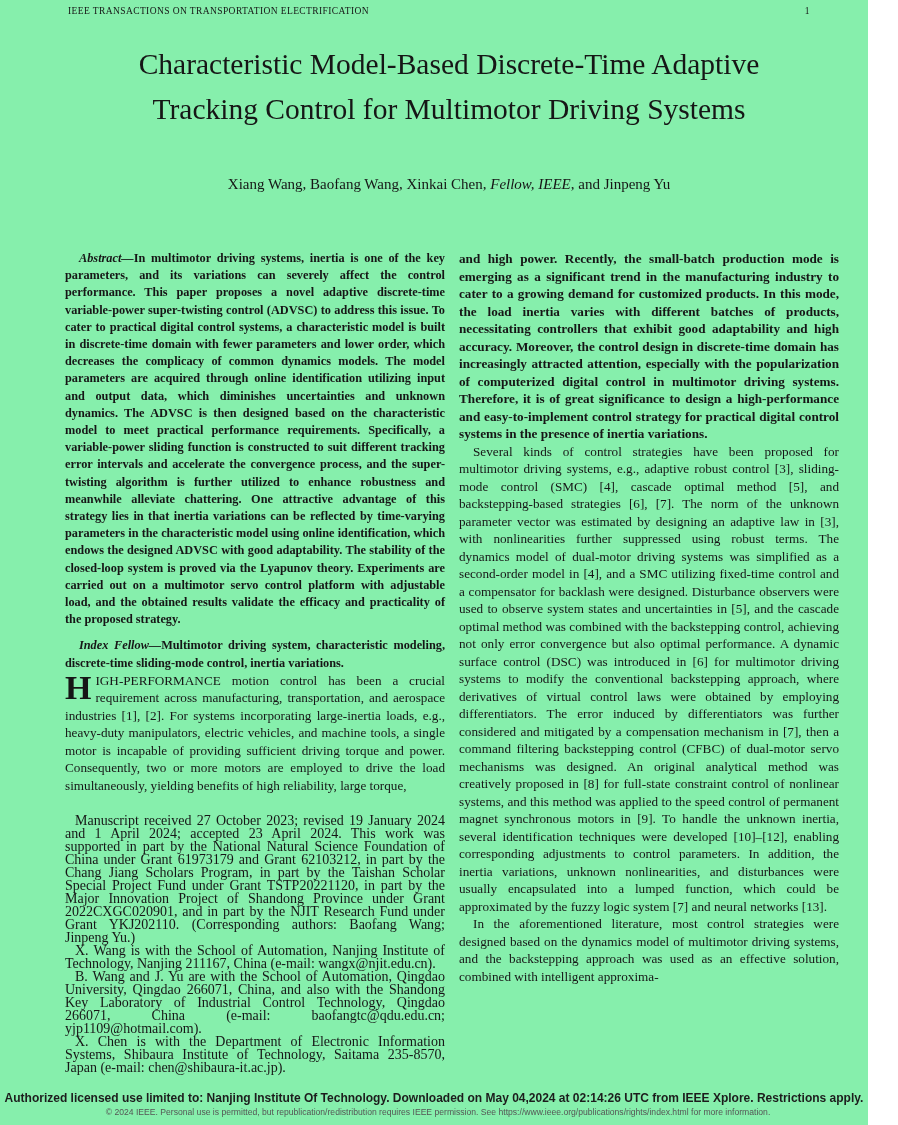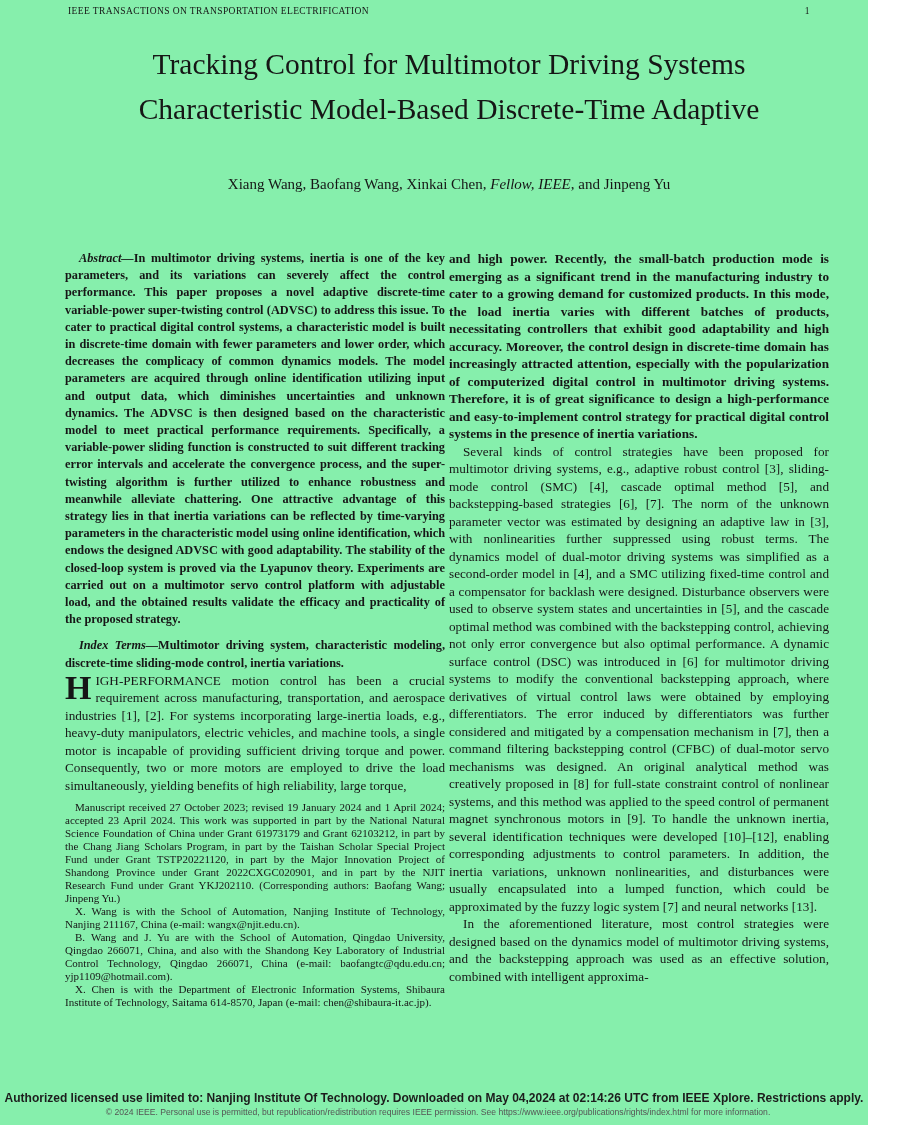--- a/index.html
+++ b/index.html
@@ -4,70 +4,70 @@
 <style>
   html,body{margin:0;padding:0;background:#ffffff;}
   .page{position:relative;width:868px;height:1125px;background:#86efac;
         font-family:"Liberation Serif","DejaVu Serif",serif;color:#161616;overflow:hidden;}
   .running-head{position:absolute;top:6px;left:68px;right:58px;display:flex;
         justify-content:space-between;font-size:9.5px;letter-spacing:0.4px;}
   .title{position:absolute;top:42px;left:49px;width:800px;margin:0;font-weight:normal;
         text-align:center;font-size:29.5px;line-height:45px;}
   .title-line{display:block;}
   .authors{position:absolute;top:176px;left:49px;width:800px;text-align:center;font-size:15px;}
-  .columns{position:absolute;top:250px;left:65px;width:774px;height:838px;display:flex;gap:4px;overflow:hidden;}
+  .columns{position:absolute;top:250px;left:65px;width:774px;height:838px;display:flex;gap:14px;overflow:hidden;}
   .col{width:380px;text-align:justify;font-size:13.2px;line-height:17.5px;}
   .col p{margin:0;text-indent:14px;}
   .abstract,.index-terms{font-weight:bold;font-size:12.3px;line-height:17.2px;}
   .index-terms{margin-top:9px !important;}
   .lead{font-style:italic;}
   .section-heading{margin:15px 0 8px;text-align:center;font-weight:normal;font-size:14px;
         font-variant:small-caps;letter-spacing:0.8px;}
   .first-par{text-indent:0 !important;}
   .dropcap{float:left;font-size:34px;line-height:28px;font-weight:bold;margin:2px 4px 0 0;}
   .no-indent{text-indent:0 !important;font-weight:bold;}
-  .footnotes{margin-top:7px;font-size:11px;line-height:13px;}
+  .footnotes{margin-top:20px;font-size:14px;line-height:13px;}
   .footnotes p{text-indent:10px;}
   .page-footer{position:absolute;left:0;right:0;bottom:8px;text-align:center;
         font-family:"Liberation Sans","DejaVu Sans",sans-serif;}
   .footer-line1{font-size:12px;font-weight:bold;color:#1c1c1c;}
   .footer-line2{font-size:8.6px;color:#555555;margin-top:2px;padding-left:8px;}
 </style>
 </head>
 <body>
 
 <div class="page">
 
   <header class="running-head">
     <span>IEEE TRANSACTIONS ON TRANSPORTATION ELECTRIFICATION</span>
     <span>1</span>
   </header>
 
   <h1 class="title">
+    <span class="title-line">Characteristic Model-Based Discrete-Time Adaptive</span>
     <span class="title-line">Tracking Control for Multimotor Driving Systems</span>
-    <span class="title-line">Characteristic Model-Based Discrete-Time Adaptive</span>
   </h1>
 
   <div class="authors"><span>Xiang Wang, Baofang Wang, Xinkai Chen, </span><i>Fellow, IEEE</i><span>, and Jinpeng Yu</span></div>
 
   <div class="columns">
 
     <div class="col">
       <p class="abstract"><span class="lead">Abstract—</span><span>In multimotor driving systems, inertia is one of the key parameters, and its variations can severely affect the control performance. This paper proposes a novel adaptive discrete-time variable-power super-twisting control (ADVSC) to address this issue. To cater to practical digital control systems, a characteristic model is built in discrete-time domain with fewer parameters and lower order, which decreases the complicacy of common dynamics models. The model parameters are acquired through online identification utilizing input and output data, which diminishes uncertainties and unknown dynamics. The ADVSC is then designed based on the characteristic model to meet practical performance requirements. Specifically, a variable-power sliding function is constructed to suit different tracking error intervals and accelerate the convergence process, and the super-twisting algorithm is further utilized to enhance robustness and meanwhile alleviate chattering. One attractive advantage of this strategy lies in that inertia variations can be reflected by time-varying parameters in the characteristic model using online identification, which endows the designed ADVSC with good adaptability. The stability of the closed-loop system is proved via the Lyapunov theory. Experiments are carried out on a multimotor servo control platform with adjustable load, and the obtained results validate the efficacy and practicality of the proposed strategy.</span></p>
 
-      <p class="index-terms"><span class="lead">Index Terms—</span><span>Multimotor driving system, characteristic modeling, discrete-time sliding-mode control, inertia variations.</span></p>
+      <p class="index-terms"><span class="lead">Index Fellow—</span><span>Multimotor driving system, characteristic modeling, discrete-time sliding-mode control, inertia variations.</span></p>
 
 
       <p class="body-par first-par"><span class="dropcap">H</span><span>IGH-PERFORMANCE motion control has been a crucial requirement across manufacturing, transportation, and aerospace industries [1], [2]. For systems incorporating large-inertia loads, e.g., heavy-duty manipulators, electric vehicles, and machine tools, a single motor is incapable of providing sufficient driving torque and power. Consequently, two or more motors are employed to drive the load simultaneously, yielding benefits of high reliability, large torque,</span></p>
 
       <div class="footnotes">
         <p>Manuscript received 27 October 2023; revised 19 January 2024 and 1 April 2024; accepted 23 April 2024. This work was supported in part by the National Natural Science Foundation of China under Grant 61973179 and Grant 62103212, in part by the Chang Jiang Scholars Program, in part by the Taishan Scholar Special Project Fund under Grant TSTP20221120, in part by the Major Innovation Project of Shandong Province under Grant 2022CXGC020901, and in part by the NJIT Research Fund under Grant YKJ202110. (Corresponding authors: Baofang Wang; Jinpeng Yu.)</p>
         <p>X. Wang is with the School of Automation, Nanjing Institute of Technology, Nanjing 211167, China (e-mail: wangx@njit.edu.cn).</p>
         <p>B. Wang and J. Yu are with the School of Automation, Qingdao University, Qingdao 266071, China, and also with the Shandong Key Laboratory of Industrial Control Technology, Qingdao 266071, China (e-mail: baofangtc@qdu.edu.cn; yjp1109@hotmail.com).</p>
-        <p>X. Chen is with the Department of Electronic Information Systems, Shibaura Institute of Technology, Saitama 614-8570, Japan (e-mail: chen@shibaura-it.ac.jp).</p>
+        <p>X. Chen is with the Department of Electronic Information Systems, Shibaura Institute of Technology, Saitama 235-8570, Japan (e-mail: chen@shibaura-it.ac.jp).</p>
       </div>
     </div>
 
     <div class="col">
       <p class="body-par no-indent">and high power. Recently, the small-batch production mode is emerging as a significant trend in the manufacturing industry to cater to a growing demand for customized products. In this mode, the load inertia varies with different batches of products, necessitating controllers that exhibit good adaptability and high accuracy. Moreover, the control design in discrete-time domain has increasingly attracted attention, especially with the popularization of computerized digital control in multimotor driving systems. Therefore, it is of great significance to design a high-performance and easy-to-implement control strategy for practical digital control systems in the presence of inertia variations.</p>
       <p class="body-par">Several kinds of control strategies have been proposed for multimotor driving systems, e.g., adaptive robust control [3], sliding-mode control (SMC) [4], cascade optimal method [5], and backstepping-based strategies [6], [7]. The norm of the unknown parameter vector was estimated by designing an adaptive law in [3], with nonlinearities further suppressed using robust terms. The dynamics model of dual-motor driving systems was simplified as a second-order model in [4], and a SMC utilizing fixed-time control and a compensator for backlash were designed. Disturbance observers were used to observe system states and uncertainties in [5], and the cascade optimal method was combined with the backstepping control, achieving not only error convergence but also optimal performance. A dynamic surface control (DSC) was introduced in [6] for multimotor driving systems to modify the conventional backstepping approach, where derivatives of virtual control laws were obtained by employing differentiators. The error induced by differentiators was further considered and mitigated by a compensation mechanism in [7], then a command filtering backstepping control (CFBC) of dual-motor servo mechanisms was designed. An original analytical method was creatively proposed in [8] for full-state constraint control of nonlinear systems, and this method was applied to the speed control of permanent magnet synchronous motors in [9]. To handle the unknown inertia, several identification techniques were developed [10]–[12], enabling corresponding adjustments to control parameters. In addition, the inertia variations, unknown nonlinearities, and disturbances were usually encapsulated into a lumped function, which could be approximated by the fuzzy logic system [7] and neural networks [13].</p>
       <p class="body-par">In the aforementioned literature, most control strategies were designed based on the dynamics model of multimotor driving systems, and the backstepping approach was used as an effective solution, combined with intelligent approxima-</p>
     </div>
 
   </div>

